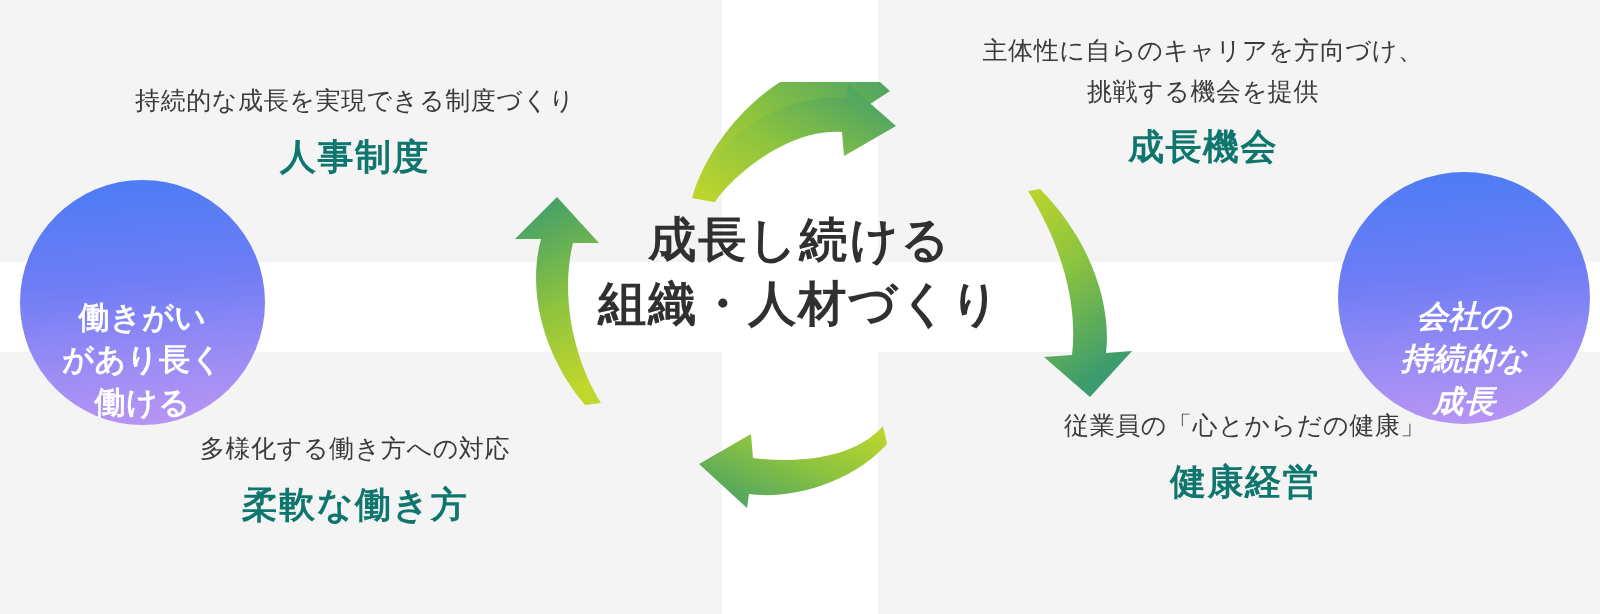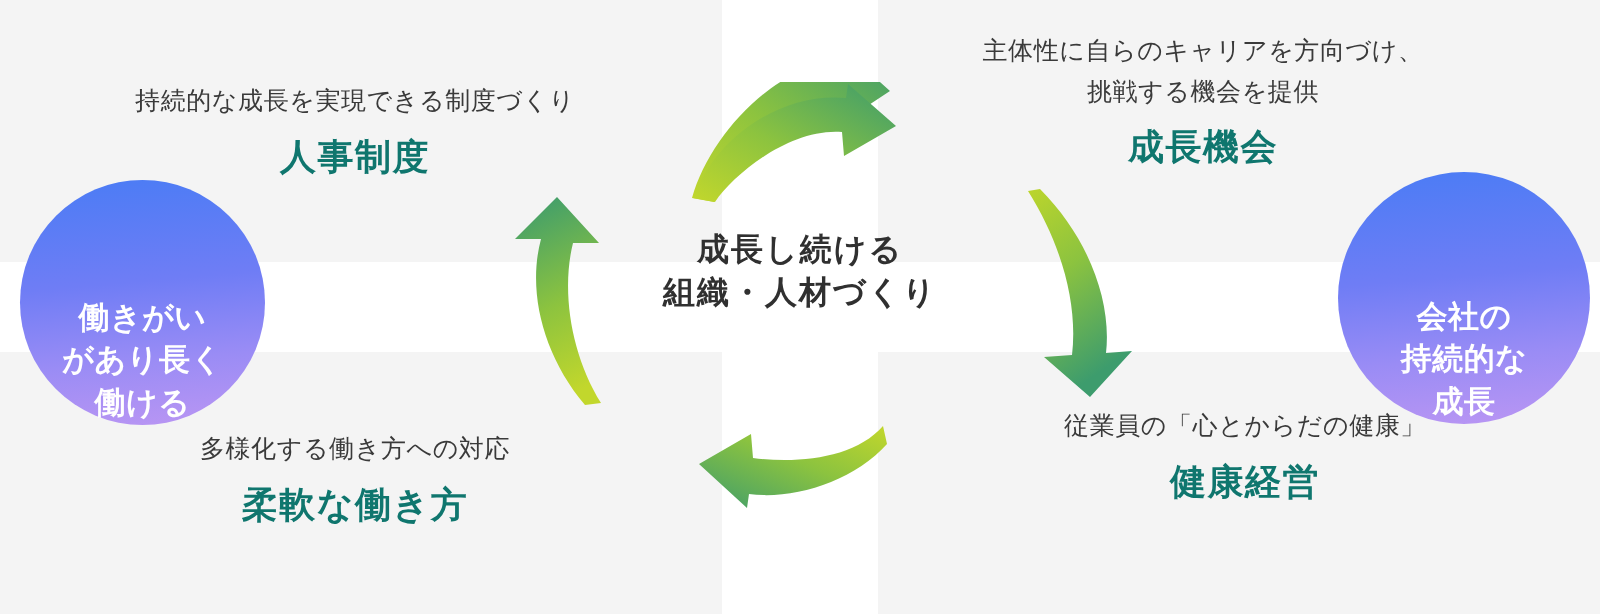--- a/index.html
+++ b/index.html
@@ -38,21 +38,21 @@
     justify-content: center;
     text-align: center;
     color: #ffffff;
     font-weight: 700;
     font-size: 31px;
     line-height: 1.38;
     letter-spacing: 0.5px;
     background: linear-gradient(175deg, #4a7cf5 0%, #6f7df5 42%, #9a8cf5 72%, #bb96f3 100%);
   }
   .bubble-left  { left: 20px;   top: 180px; width: 245px; height: 245px; }
-  .bubble-right { left: 1338px; top: 172px; width: 252px; height: 252px; }
+  .bubble-right { left: 1338px; top: 172px; width: 252px; height: 252px; font-style: italic; }
 
   
   .quad { position: absolute; text-align: center; }
   .quad .sub {
     color: #3a3a3a;
     font-size: 25px;
     font-weight: 400;
     line-height: 1.62;
     letter-spacing: 0.6px;
     white-space: pre-line;
@@ -67,25 +67,25 @@
 
   .quad-hr      { left: 60px;  top: 80px;  width: 590px; }
   .quad-growth  { left: 908px; top: 30px;  width: 590px; }
   .quad-work    { left: 60px;  top: 428px; width: 590px; }
   .quad-health  { left: 950px; top: 405px; width: 590px; }
 
   
   .center-title {
     position: absolute;
     left: 540px;
-    top: 228px;
+    top: 208px;
     width: 520px;
     text-align: center;
     color: #303030;
-    font-size: 32px;
+    font-size: 48px;
     font-weight: 700;
     line-height: 1.33;
     letter-spacing: 2px;
     white-space: pre-line;
     z-index: 5;
   }
 
   
   .arrow-svg {
     position: absolute;

